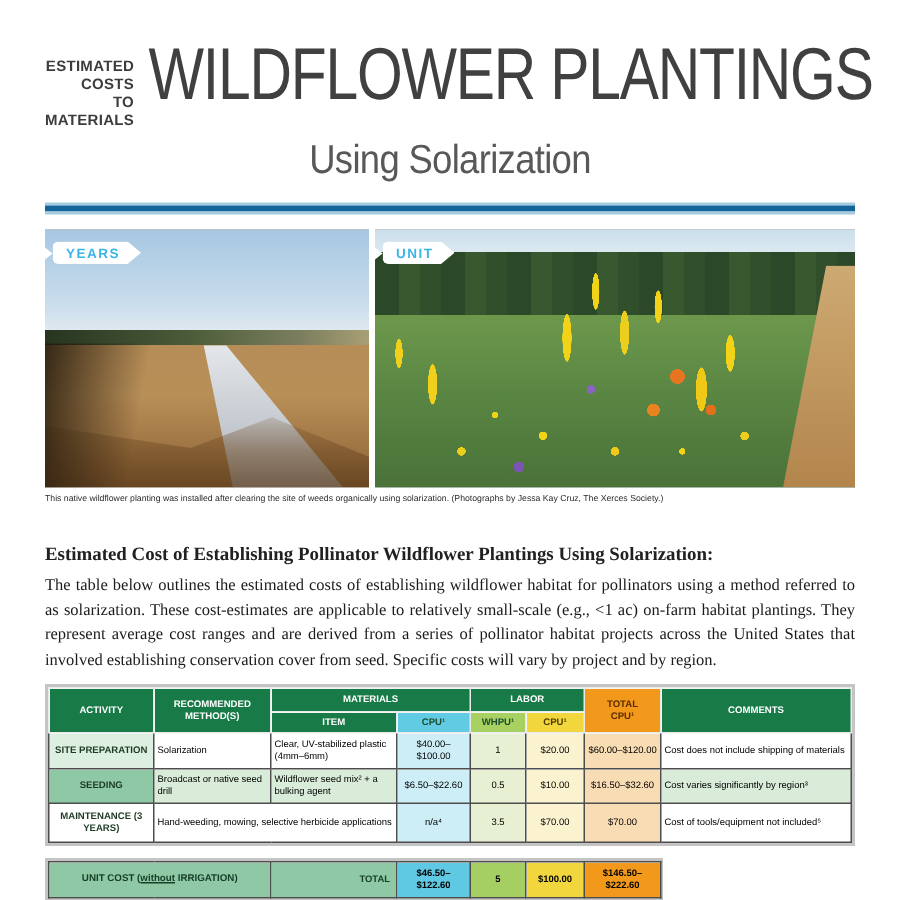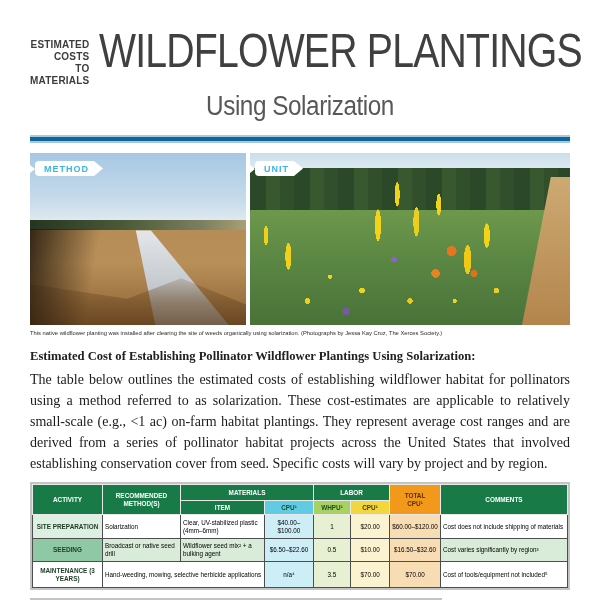--- a/index.html
+++ b/index.html
@@ -77,23 +77,23 @@
   .ribbon { position:absolute; top:8px; left:5px; height:15px; background:#fff; color:#3cb4e5;
             font-weight:bold; font-size:9px; letter-spacing:1px; display:flex; align-items:center;
             padding:0 14px 0 9px; border-radius:4px 0 0 4px;
             clip-path:polygon(0 0,calc(100% - 9px) 0,100% 50%,calc(100% - 9px) 100%,0 100%); }
   .edge-arrow { position:absolute; top:12px; left:0; width:0; height:0;
             border:4px solid transparent; border-left:5px solid #ffffff; }
 
   .caption { margin:5px 30px 0 30px; font-size:5.8px; color:#2a2a2a; }
 
   
-  .sec-heading { margin:13px 30px 0 30px; font-family:"Liberation Serif", serif;
+  .sec-heading { margin:26px 30px 0 30px; font-family:"Liberation Serif", serif;
                  font-size:12.6px; font-weight:bold; color:#212121; }
-  .sec-body { margin:5px 30px 0 30px; font-family:"Liberation Serif", serif; font-size:14px;
+  .sec-body { margin:5px 30px 0 30px; font-family:"Liberation Serif", serif; font-size:11px;
               line-height:1.5; color:#1b1b1b; text-align:justify; }
 
   
   .tbl-frame { margin:8px 0 0 30px; border:2px solid #c4c4c4; width:540px; }
   .tbl-frame.unit { width:412px; margin-top:8px; }
   .tbl-frame.optional { margin-top:9px; }
   table { border-collapse:collapse; width:100%; table-layout:fixed;
           font-size:6.3px; line-height:1.25; }
   col.c-act{width:70px} col.c-meth{width:78px} col.c-item{width:84px} col.c-mcpu{width:49px}
   col.c-whpu{width:37px} col.c-lcpu{width:39px} col.c-tot{width:51px}
@@ -146,21 +146,21 @@
     <figure class="photo before">
       <div class="layer bf-sky"></div>
       <div class="layer bf-trees"></div>
       <div class="layer bf-field"></div>
       <div class="layer bf-dirt"></div>
       <div class="layer bf-plastic"></div>
       <div class="layer bf-mound"></div>
       <div class="layer bf-shadow"></div>
       <div class="edge-arrow"></div>
       <div class="ribbon">
-        <span>METHOD</span>
+        <span>YEARS</span>
       </div>
     </figure>
     <figure class="photo after">
       <div class="layer af-sky"></div>
       <div class="layer af-trees"></div>
       <div class="layer af-veg"></div>
       <div class="layer af-dirt"></div>
       <div class="layer af-flowers"></div>
       <div class="edge-arrow"></div>
       <div class="ribbon">

